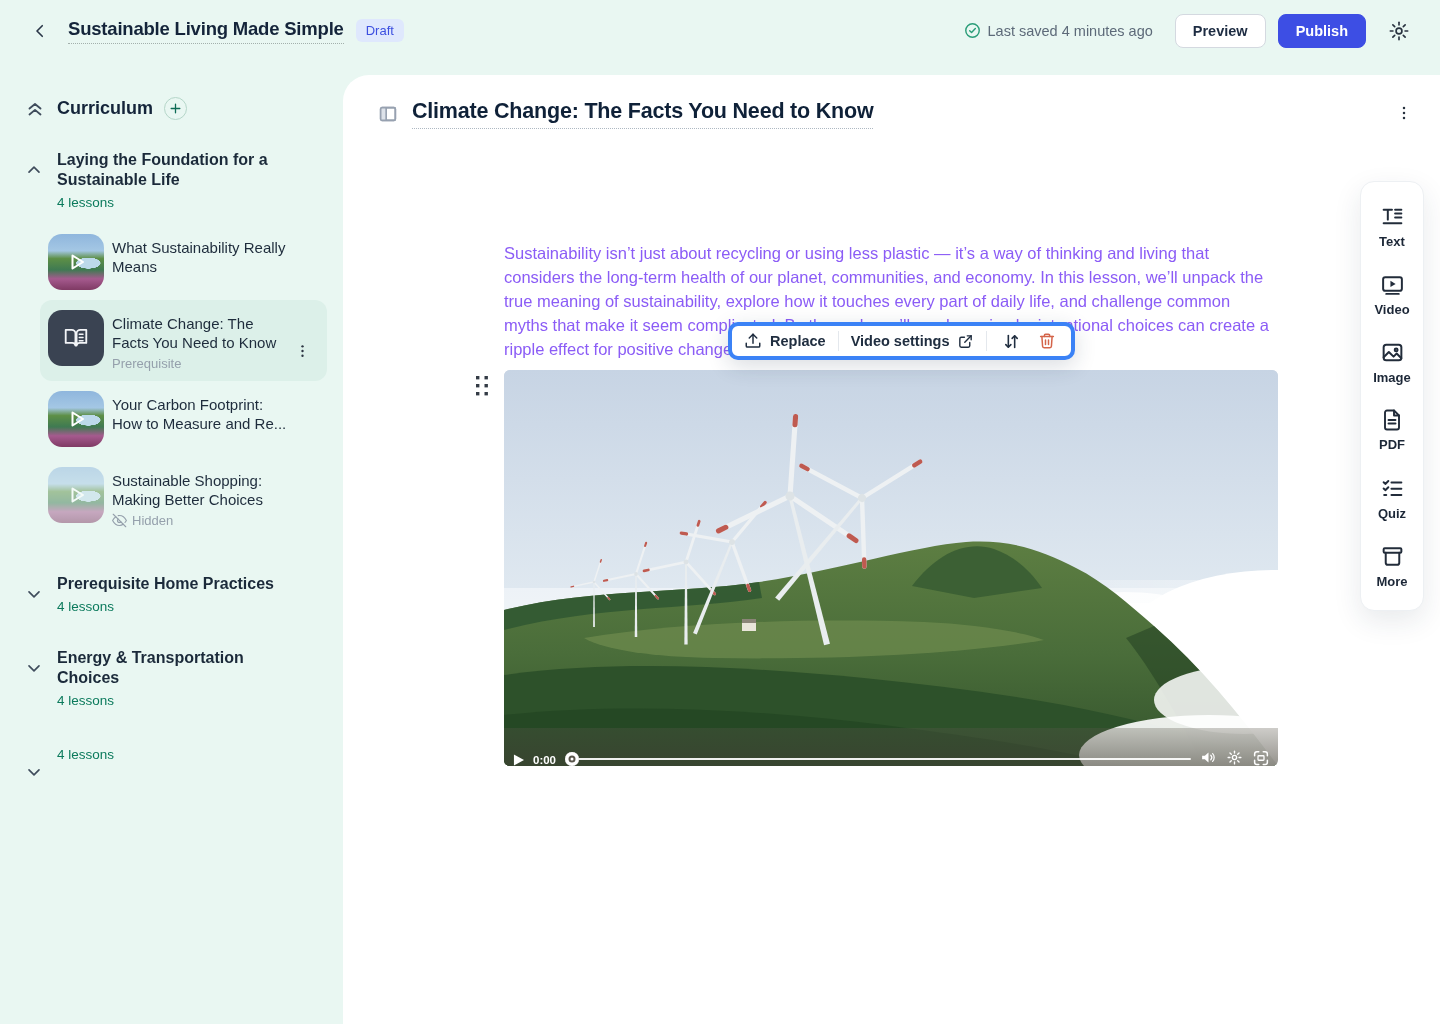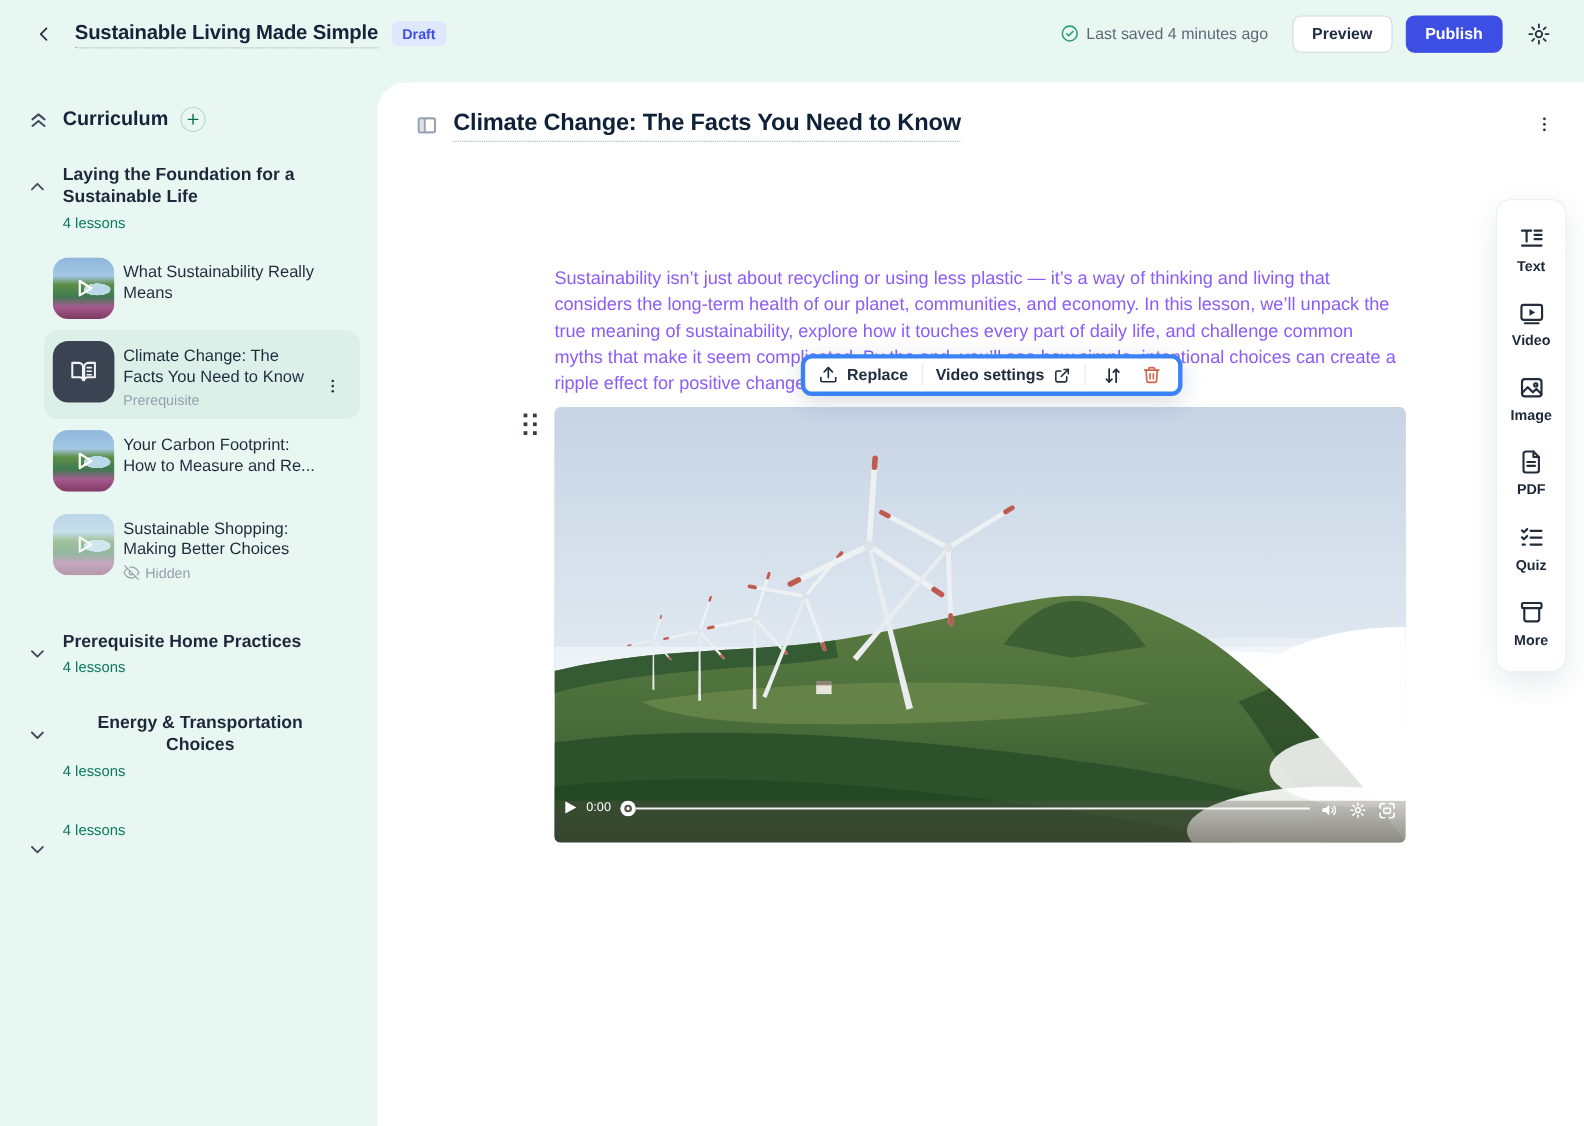--- a/index.html
+++ b/index.html
@@ -16,21 +16,21 @@
   .topbar {
     position:absolute; top:0; left:0; right:0; height:61px;
     display:flex; align-items:center; padding:0 26px;
   }
   .back-btn { width:28px; height:28px; display:flex; align-items:center; justify-content:center; cursor:pointer; color:#2a3648; }
   .course-title {
     margin-left:14px; font-size:18.5px; font-weight:700; color:#14243a;
     letter-spacing:-0.2px; border-bottom:1.5px dotted #a3b0ac; padding-bottom:3px; cursor:text;
   }
   .draft-badge {
-    margin-left:12px; background:#dfe8fd; color:#3c4fe0; font-size:13px; font-weight:700;
+    margin-left:12px; background:#dfe8fd; color:#3c4fe0; font-size:13px; font-weight:400;
     padding:4px 10px; border-radius:6px;
   }
   .topbar-right { margin-left:auto; display:flex; align-items:center; }
   .saved-wrap { display:flex; align-items:center; gap:7px; color:#5d6a79; font-size:14.5px; }
   .btn { border-radius:8px; font-size:14.5px; font-weight:600; height:34px; padding:0 17px; display:flex; align-items:center; cursor:pointer; }
   .btn-preview { background:#ffffff; border:1px solid #d4d9e0; color:#1d2c42; margin-left:22px; }
   .btn-publish { background:#3d4ee4; border:1px solid #3d4ee4; color:#ffffff; margin-left:12px; }
   .gear-btn { margin-left:18px; width:30px; height:30px; display:flex; align-items:center; justify-content:center; cursor:pointer; color:#28323f; }
 
   
@@ -104,21 +104,21 @@
   .drag-handle { position:absolute; left:132px; top:300px; width:15px; height:22px; cursor:grab; color:#343b46; }
 
   
   .video-block {
     position:absolute; left:161px; top:295px; width:774px; height:396px;
     border-radius:6px; overflow:hidden; background:#cfd9e4;
   }
   .player-bar {
     position:absolute; left:0; right:0; bottom:0; height:38px;
     background:linear-gradient(180deg, rgba(92,88,76,.30), rgba(70,66,56,.58));
-    display:flex; align-items:flex-start; padding:0 9px; gap:9px;
+    display:flex; align-items:flex-end; padding:0 9px; gap:9px;font-weight:bold;
   }
   .pb-play { color:#ffffff; width:11px; height:12px; cursor:pointer; flex:none; }
   .pb-time { color:#ffffff; font-size:11.5px; flex:none; }
   .pb-track { flex:1; height:14px; position:relative; display:flex; align-items:center; cursor:pointer; }
   .pb-line { height:2px; background:rgba(255,255,255,.92); width:100%; border-radius:1px; }
   .pb-knob {
     position:absolute; left:0; top:0; width:14px; height:14px; border-radius:50%;
     background:#ffffff; box-shadow:inset 0 0 0 3.5px #ffffff, inset 0 0 0 5.5px #5a564c; cursor:grab;
   }
   .pb-ico { color:#ffffff; width:17px; height:17px; cursor:pointer; flex:none; }
@@ -302,21 +302,21 @@
   </div>
 
   <div class="section" style="margin-top:34px;">
     <div class="section-head">
       <span class="section-chev">
         <svg width="20" height="20" viewBox="0 0 24 24" fill="none" stroke="currentColor" stroke-width="2" stroke-linecap="round" stroke-linejoin="round">
             <path d="M6 9.5l6 6 6-6"></path>
           </svg>
       </span>
       <span class="section-info">
-        <span class="section-title" style="display:block;text-align:center;">Energy &amp; Transportation Choices</span>
+        <span class="section-title" style="display:block;">Energy &amp; Transportation Choices</span>
         <span class="section-meta" style="display:block;">4 lessons</span>
       </span>
     </div>
   </div>
 
   <div class="section" style="margin-top:34px;">
     <div class="section-head">
       <span class="section-chev" style="margin-top:20px;">
         <svg width="20" height="20" viewBox="0 0 24 24" fill="none" stroke="currentColor" stroke-width="2" stroke-linecap="round" stroke-linejoin="round">
             <path d="M6 9.5l6 6 6-6"></path>

